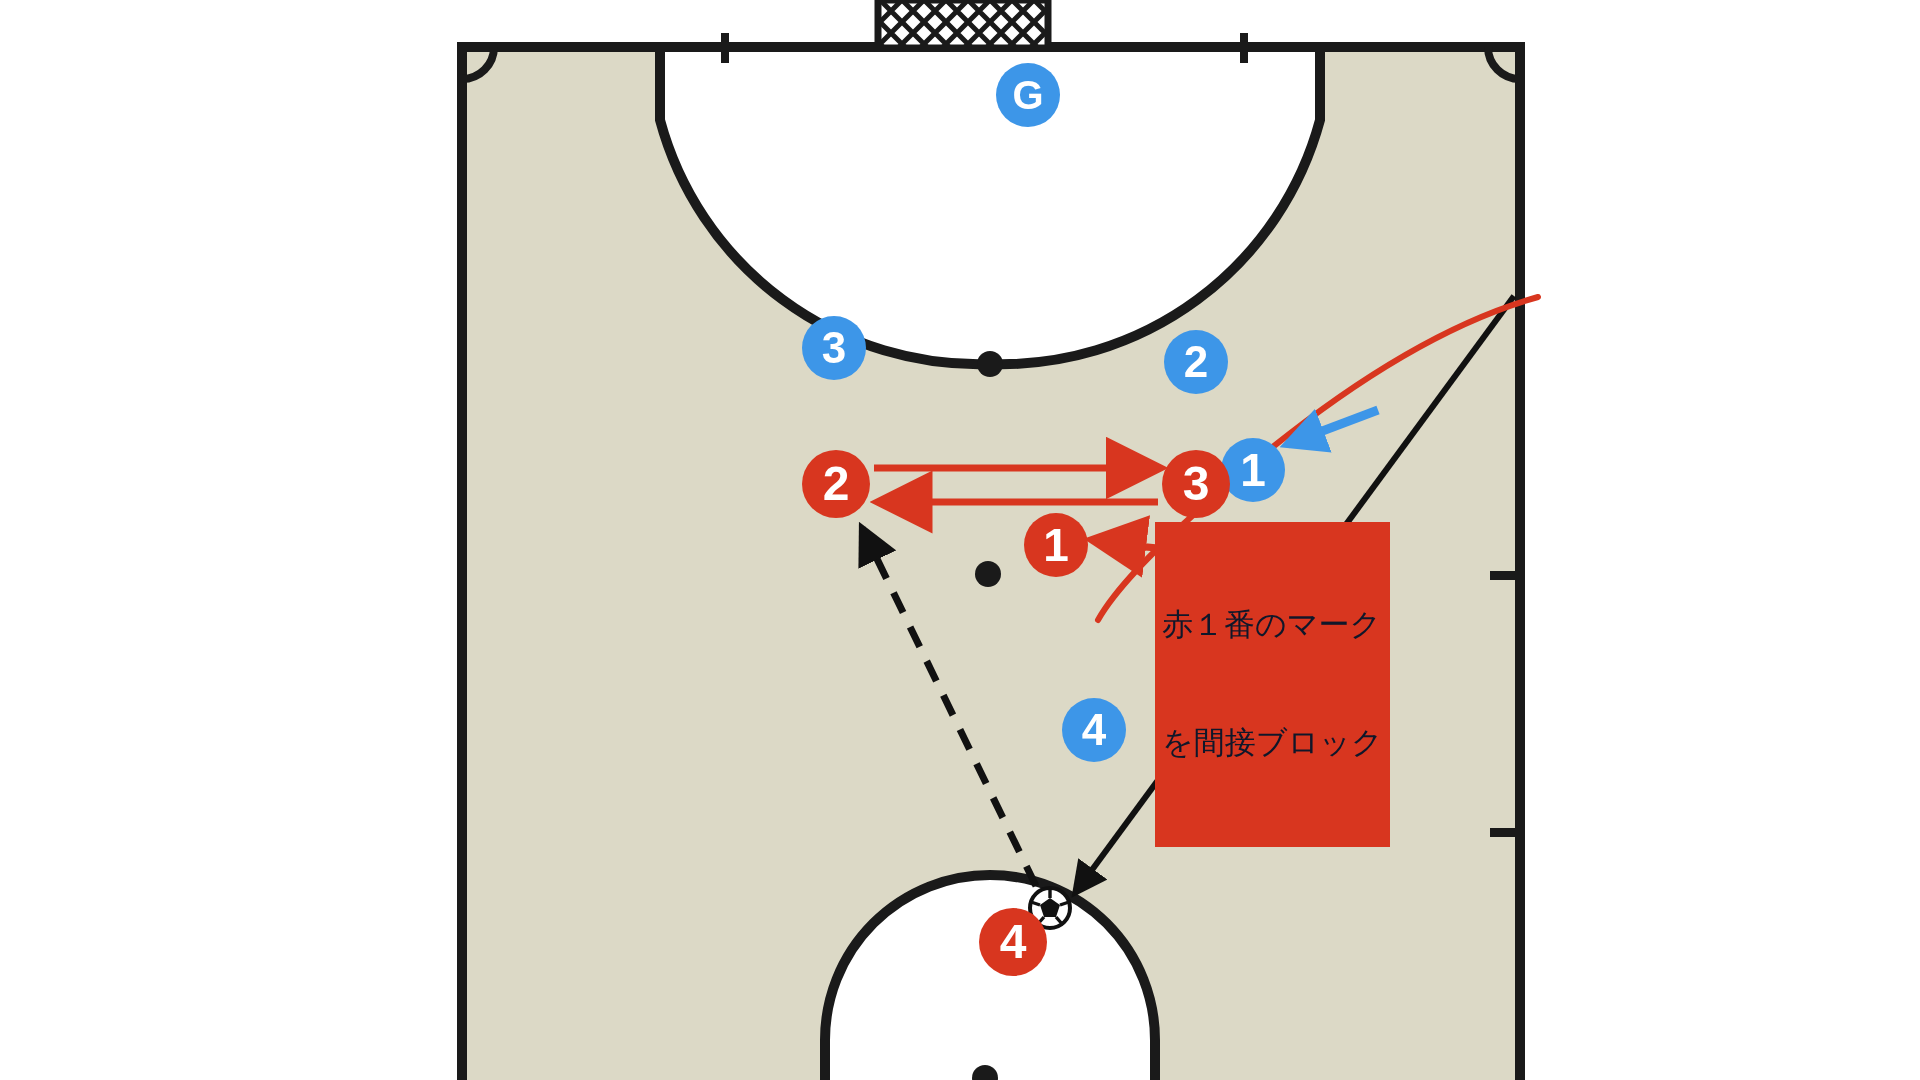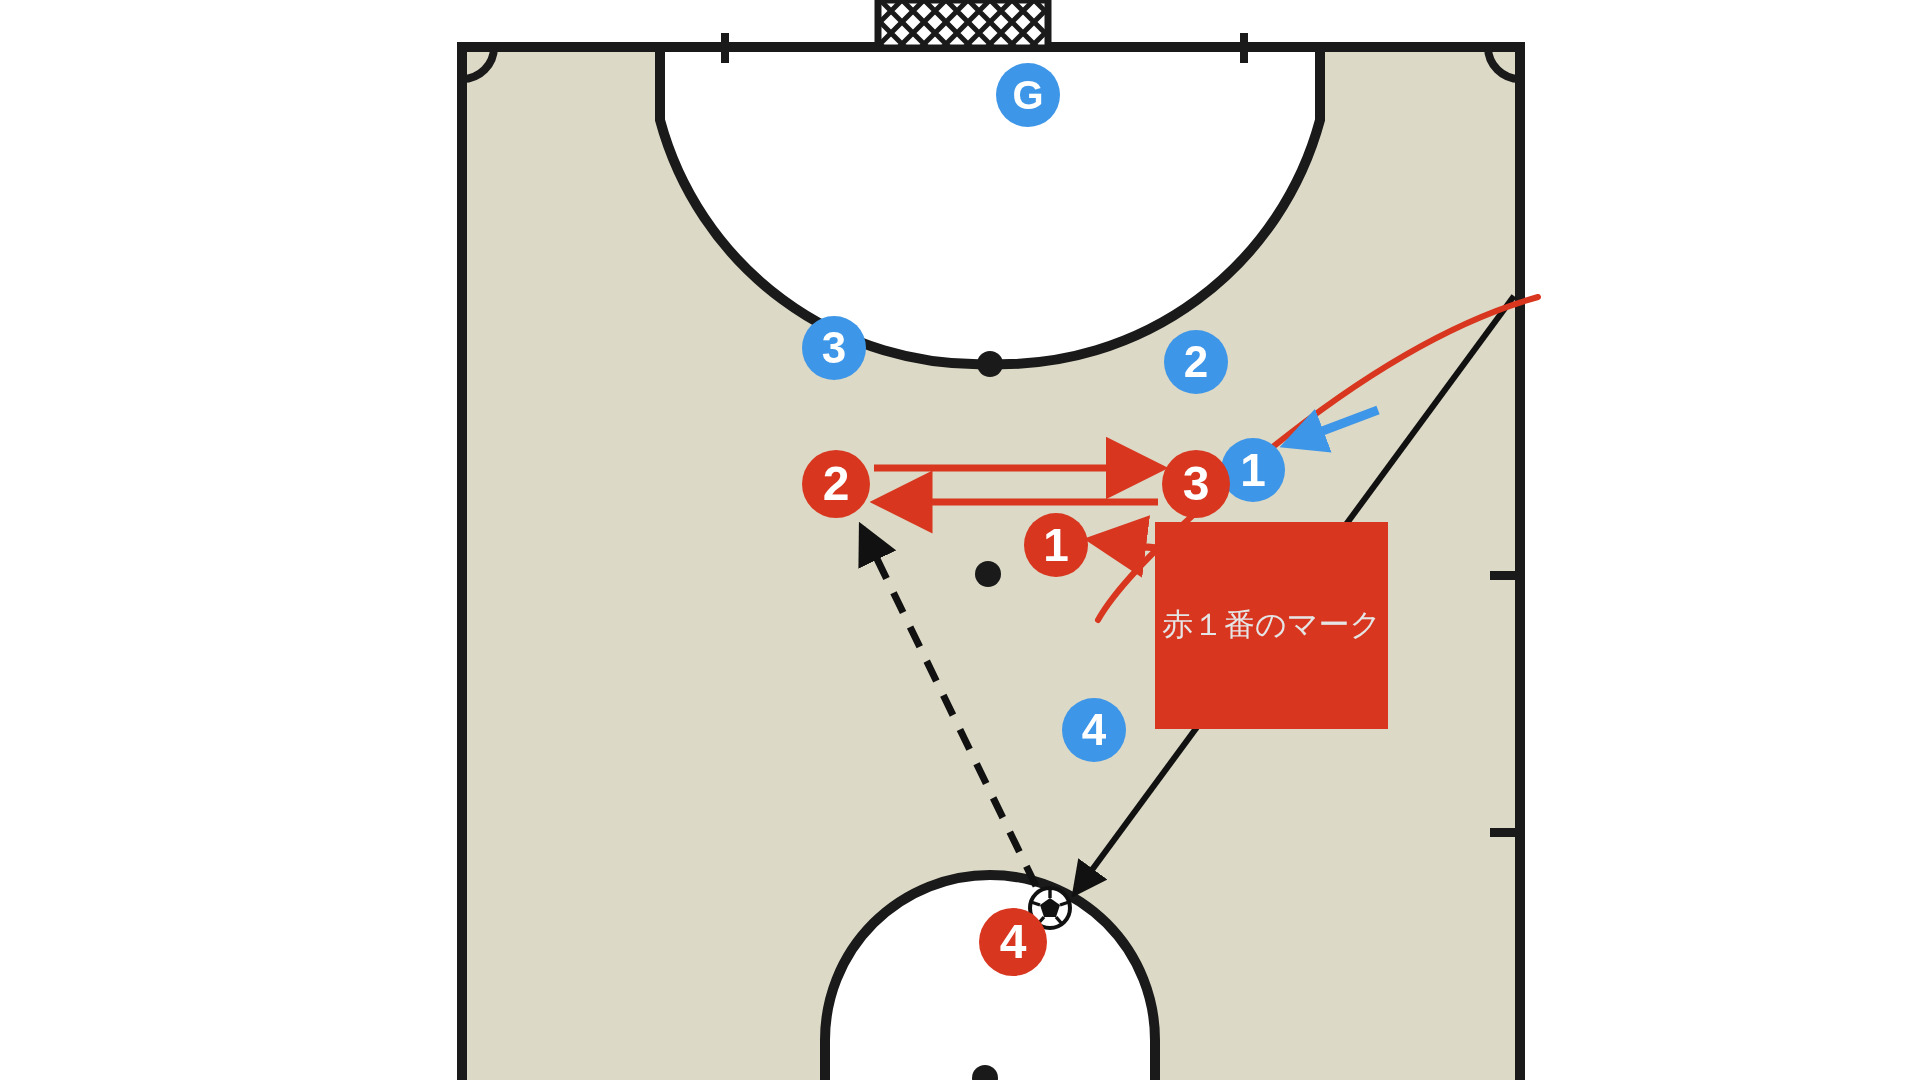--- a/index.html
+++ b/index.html
@@ -35,21 +35,21 @@
     font-weight: bold;
     font-family: "Liberation Sans", sans-serif;
     line-height: 1;
     user-select: none;
   }
   .marker.blue { background: #3d96e8; }
   .marker.red  { background: #d8361f; }
   .callout {
     position: absolute;
     background: #d8361f;
-    color: #e5e5e5;
+    color: #0f172a;
     font-family: "Liberation Sans", sans-serif;
     padding: 4px 7px 6px 7px;
     font-size: 31px;
     line-height: 1.27;
     letter-spacing: 0px;
     white-space: pre;
   }
 </style>
 </head>
 <body>
@@ -156,15 +156,16 @@
   <div class="marker red" style="left:1024px; top:513px; width:64px; height:64px; font-size:46px; z-index:7;">
     <span>1</span>
   </div>
 
   <div class="marker red" style="left:979px; top:908px; width:68px; height:68px; font-size:48px; z-index:7;">
     <span>4</span>
   </div>
 
   <div class="callout" style="left:1155px; top:522px; z-index:8;">
     <div>赤１番のマーク</div>
+    <div>を間接ブロック</div>
   </div>
 
 </div>
 
 </body></html>

